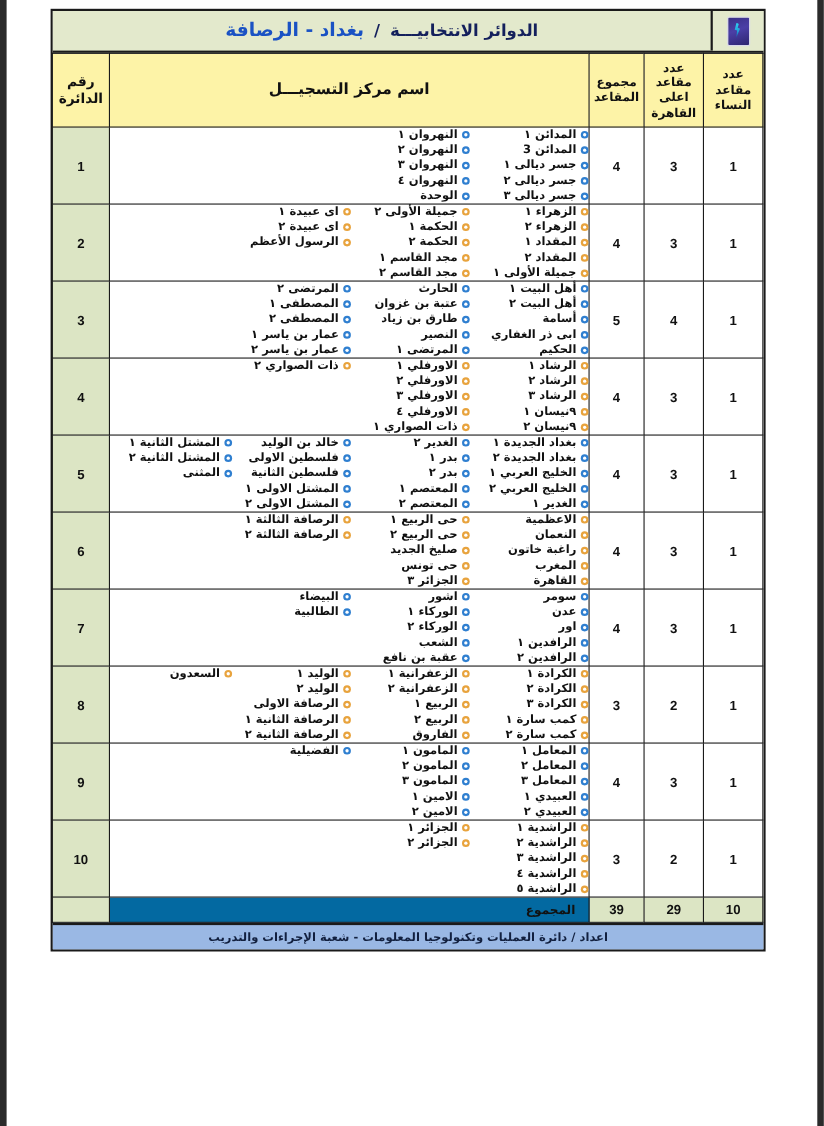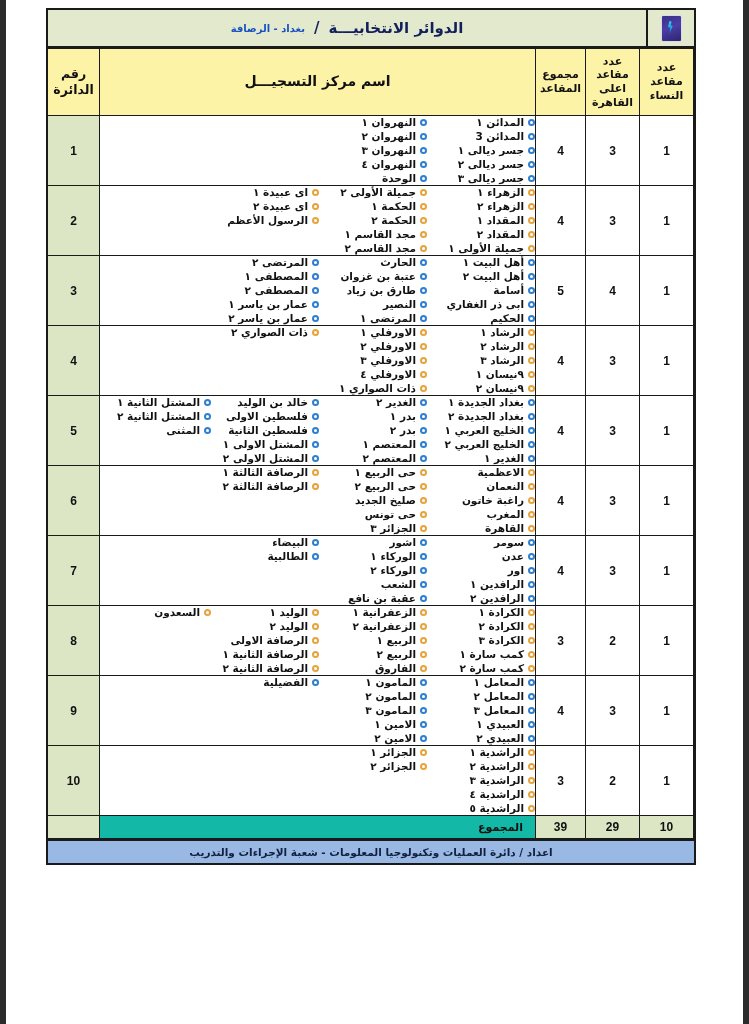--- a/index.html
+++ b/index.html
@@ -90,21 +90,21 @@
     font-weight: bold;
     letter-spacing: 0.2px;
   }
   .title-sep {
     color: #14205c;
     font-size: 15px;
     font-weight: bold;
   }
   .title-sub {
     color: #1a52c4;
-    font-size: 10px;
+    font-size: 17px;
     font-weight: bold;
   }
 
   
   table.grid {
     width: 100%;
     border-collapse: collapse;
     table-layout: fixed;
   }
   table.grid th,
@@ -208,21 +208,21 @@
   
   tr.totals td {
     background: #dce5c4;
     height: 22px;
   }
   tr.totals td.num {
     background: #dce5c4;
     font-size: 12px;
   }
   tr.totals td.total-label {
-    background: #14b8a6;
+    background: #0369a1;
     text-align: right;
     padding-right: 12px;
     font-size: 11px;
     font-weight: bold;
     color: #111111;
   }
   tr.totals td.blank-dist { background: #dce5c4; }
 
   
   .footer-band {

